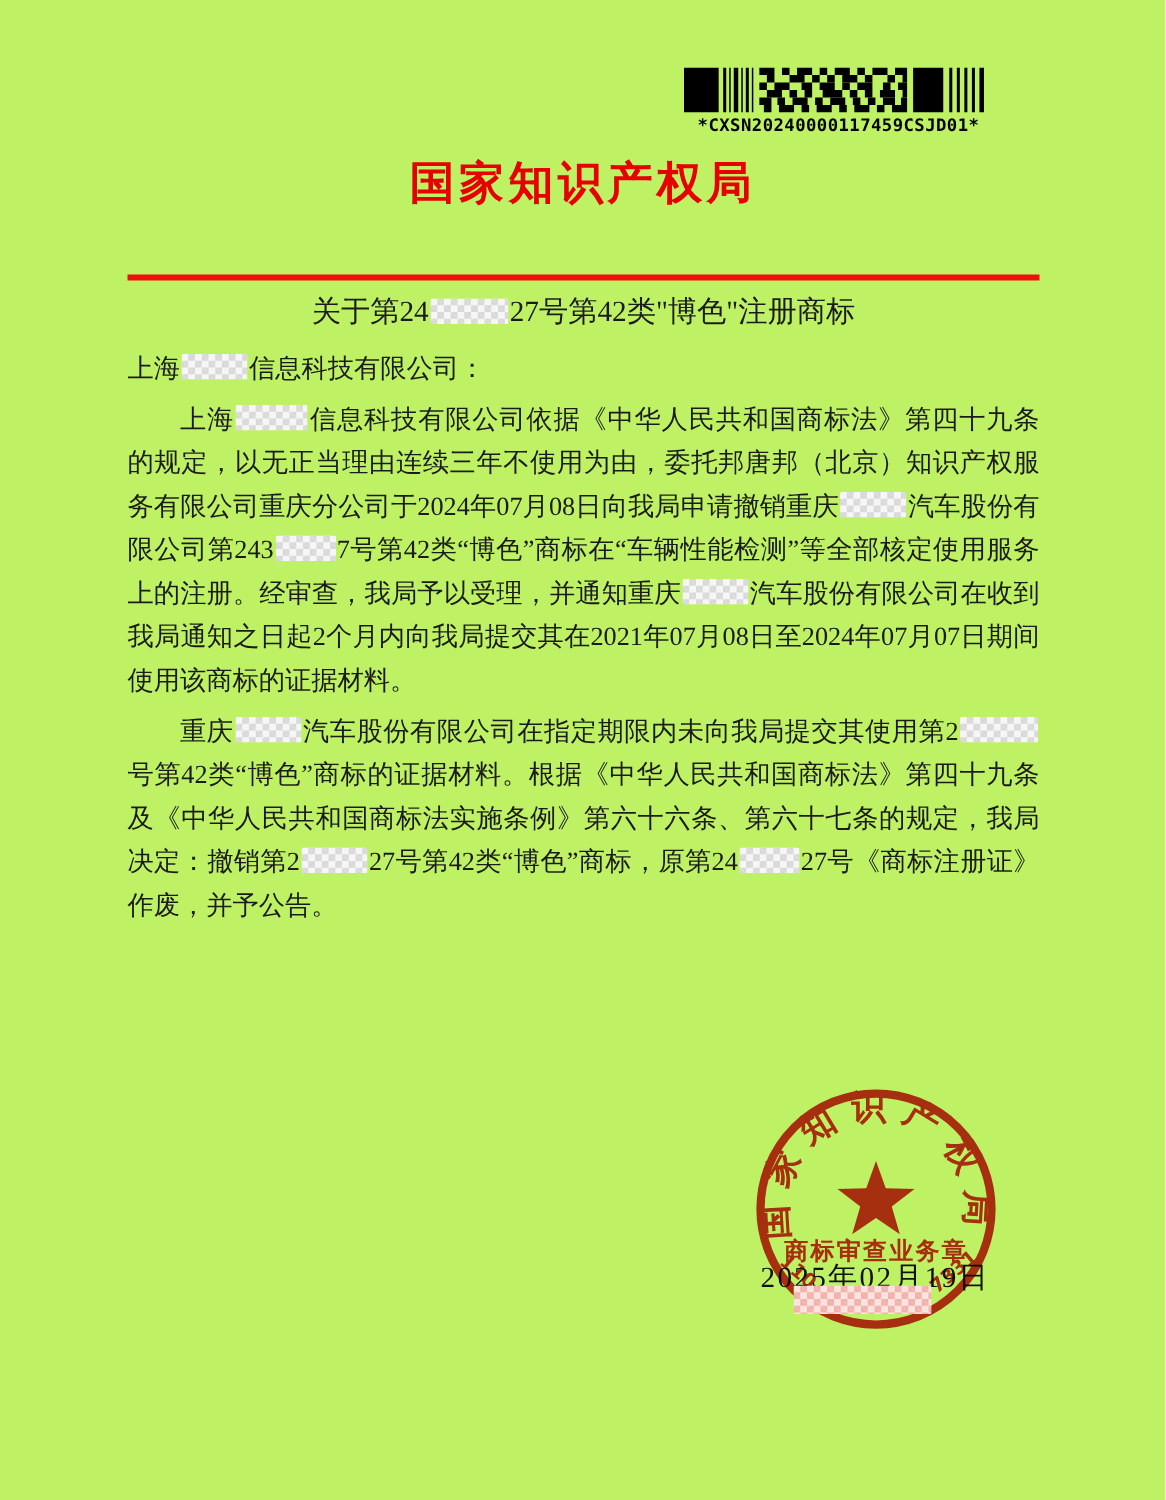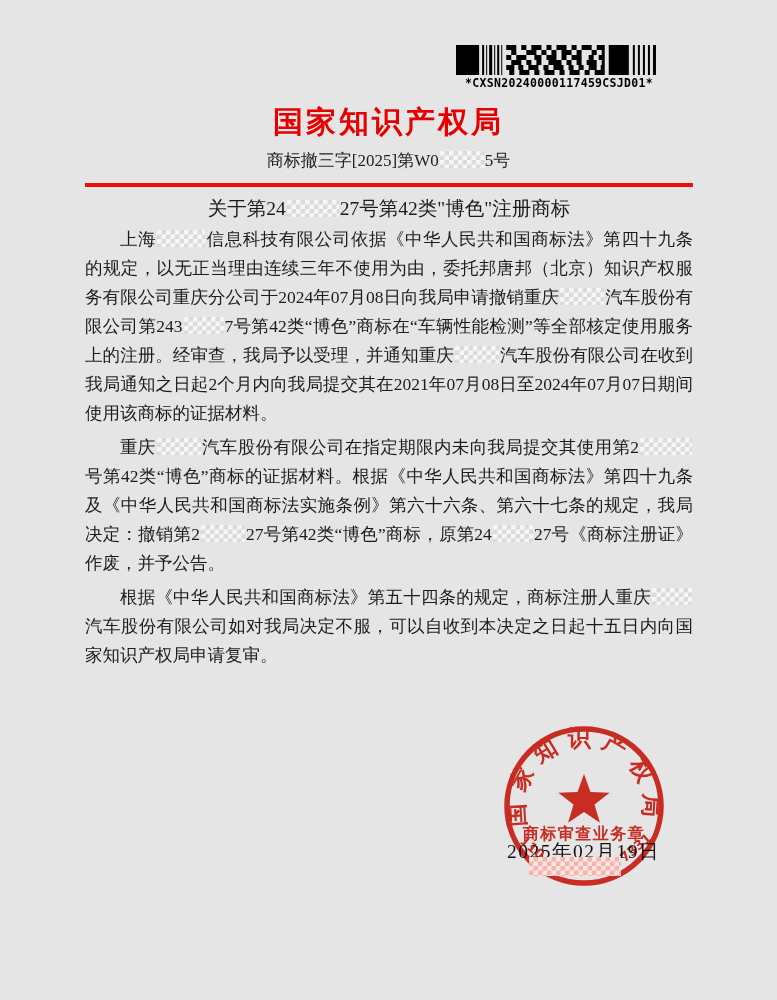--- a/index.html
+++ b/index.html
@@ -1,17 +1,17 @@
 <!DOCTYPE html>
 <html><head>
 <meta charset="utf-8">
 <style>
   html,body{margin:0;padding:0;background:#ffffff;}
   .page{
-    position:relative;width:777px;height:1000px;margin:0 auto;background:#e5e5e5;
+    position:relative;width:777px;height:1000px;margin:0 auto;background:#bef264;
     font-family:"Liberation Serif","DejaVu Serif",serif;color:#1b1b1b;overflow:hidden;
   }
   
   .barcode-wrap{position:absolute;left:456px;top:45px;width:206px;text-align:center;}
   .barcode-svg{display:block;width:206px;height:30px;}
   .barcode-text{
     font-family:"DejaVu Sans Mono","Liberation Mono",monospace;
     font-size:11.5px;font-weight:bold;letter-spacing:.3px;color:#000;margin-top:1px;white-space:nowrap;
   }
   
@@ -125,29 +125,28 @@
         <rect x="186" y="0" width="2" height="30"></rect>
           <rect x="191" y="0" width="2" height="30"></rect>
         <rect x="196" y="0" width="3" height="30"></rect>
       </g>
     </svg>
     <div class="barcode-text">*CXSN20240000117459CSJD01*</div>
   </div>
 
   <div class="agency">国家知识产权局</div>
 
-  <div class="doc-no"><span>商标撤三字[2025]第W0</span><span class="redact" style="width:44px"></span><span>5号</span></div>
 
   <div class="red-rule"></div>
 
   <div class="doc-body">
       <p class="blk doc-title">关于第24<span class="redact" style="width: 52px;"></span>27号第42类"博色"注册商标</p>
+      <p class="blk recipient">上海<span class="redact" style="width: 44px;"></span>信息科技有限公司：</p>
       <p class="blk para">上海<span class="redact" style="width: 48px;"></span>信息科技有限公司依据《中华人民共和国商标法》第四十九条的规定，以无正当理由连续三年不使用为由，委托邦唐邦（北京）知识产权服务有限公司重庆分公司于2024年07月08日向我局申请撤销重庆<span class="redact" style="width: 44px;"></span>汽车股份有限公司第243<span class="redact" style="width: 40px;"></span>7号第42类“博色”商标在“车辆性能检测”等全部核定使用服务上的注册。经审查，我局予以受理，并通知重庆<span class="redact" style="width: 44px;"></span>汽车股份有限公司在收到我局通知之日起2个月内向我局提交其在2021年07月08日至2024年07月07日期间使用该商标的证据材料。</p>
       <p class="blk para">重庆<span class="redact" style="width: 44px;"></span>汽车股份有限公司在指定期限内未向我局提交其使用第2<span class="redact" style="width: 52px;"></span>号第42类“博色”商标的证据材料。根据《中华人民共和国商标法》第四十九条及《中华人民共和国商标法实施条例》第六十六条、第六十七条的规定，我局决定：撤销第2<span class="redact" style="width: 44px;"></span>27号第42类“博色”商标，原第24<span class="redact" style="width: 40px;"></span>27号《商标注册证》作废，并予公告。</p>
-      <p class="blk para">根据《中华人民共和国商标法》第五十四条的规定，商标注册人重庆<span class="redact" style="width: 40px;"></span>汽车股份有限公司如对我局决定不服，可以自收到本决定之日起十五日内向国家知识产权局申请复审。</p>
     </div>
 
   <div class="date">2025年02月19日</div>
 
   <svg class="seal" viewBox="0 0 172 172" aria-hidden="true">
     <defs>
       <path id="sealArcTop" d="M 29.6,106.5 A 60,60 0 1 1 142.4,106.5" fill="none"></path>
     </defs>
     <circle cx="86" cy="86" r="77" fill="none" stroke="#dd2116" stroke-width="5.5"></circle>
     <text font-size="23" font-weight="bold" fill="#dd2116" letter-spacing="9.5" font-family="Liberation Serif, DejaVu Serif, serif">

